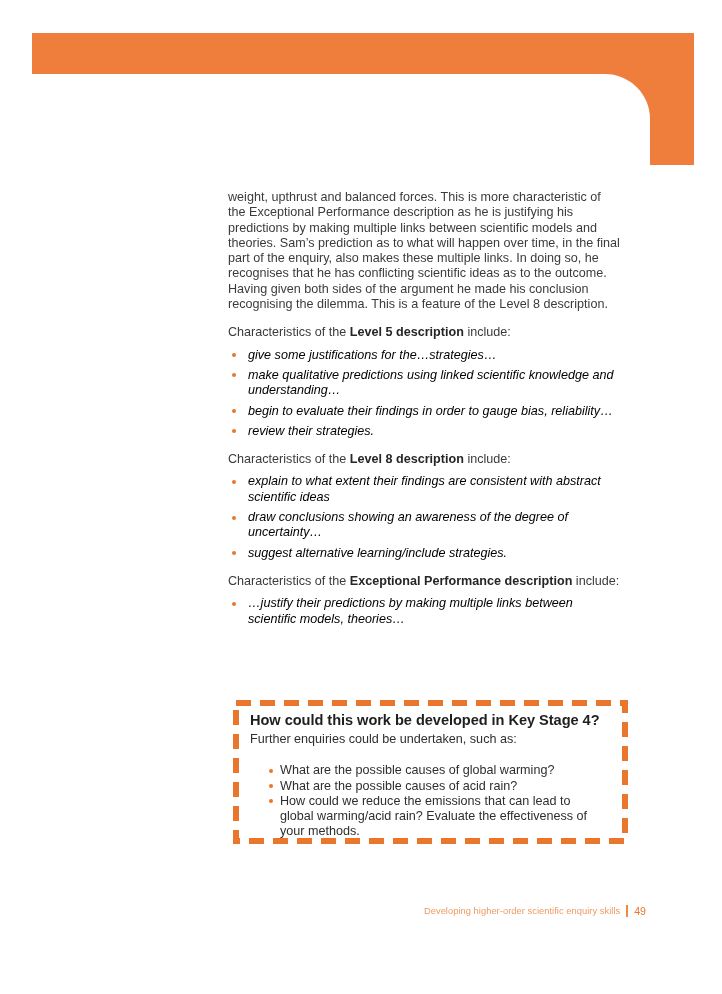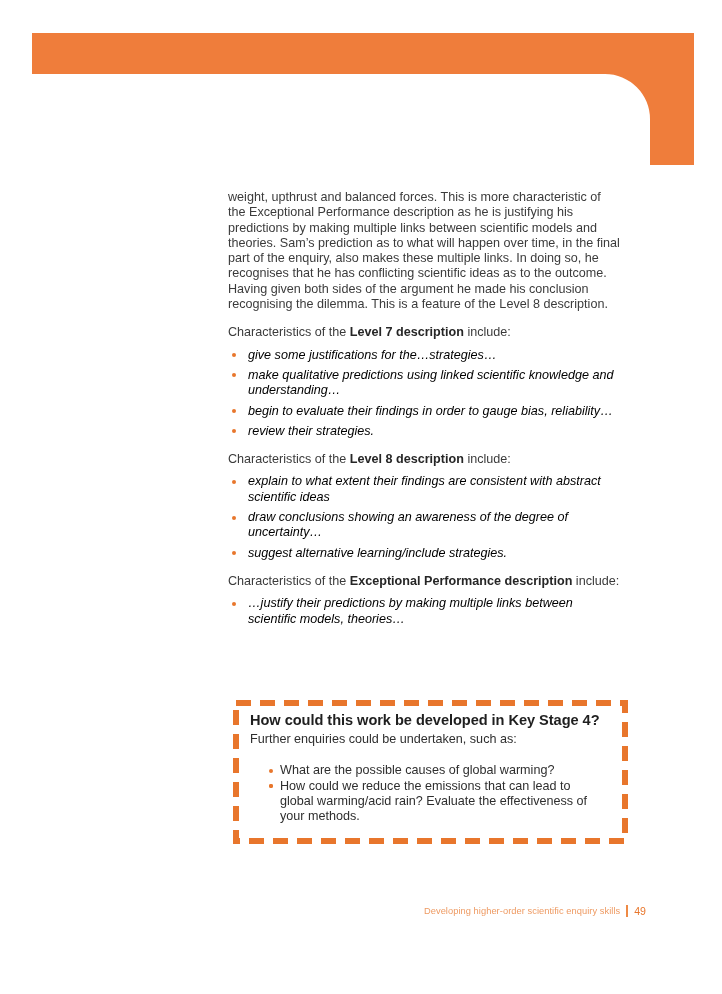--- a/index.html
+++ b/index.html
@@ -182,21 +182,21 @@
   <svg width="722" height="180" viewBox="0 0 722 180" xmlns="http://www.w3.org/2000/svg">
     <path d="M32 33 L694 33 L694 165 L650 165 L650 119 A45 45 0 0 0 605 74 L32 74 Z" fill="#EF7D3B"></path>
   </svg>
 </div>
 
 <div class="content">
 
   <p class="body-para lead">weight, upthrust and balanced forces. This is more characteristic of the Exceptional Performance description as he is justifying his predictions by making multiple links between scientific models and theories. Sam’s prediction as to what will happen over time, in the final part of the enquiry, also makes these multiple links. In doing so, he recognises that he has conflicting scientific ideas as to the outcome. Having given both sides of the argument he made his conclusion recognising the dilemma. This is a feature of the Level 8 description.</p>
 
   <p class="body-para char-intro">
-    <span>Characteristics of the </span><b>Level 7 description</b><span> include:</span>
+    <span>Characteristics of the </span><b>Level 5 description</b><span> include:</span>
   </p>
   <ul class="char-list">
     <li>
       <span class="dot"></span>
       <span>give some justifications for the…strategies…</span>
     </li>
     <li>
       <span class="dot"></span>
       <span>make qualitative predictions using linked scientific knowledge and understanding…</span>
     </li>
@@ -247,20 +247,21 @@
 
   <h2>How could this work be developed in Key Stage 4?</h2>
   <p class="callout-intro">Further enquiries could be undertaken, such as:</p>
   <ul class="callout-list">
     <li>
       <span class="dot"></span>
       <span>What are the possible causes of global warming?</span>
     </li>
     <li>
       <span class="dot"></span>
+      <span>What are the possible causes of acid rain?</span>
     </li>
     <li>
       <span class="dot"></span>
       <span>How could we reduce the emissions that can lead to global warming/acid rain? Evaluate the effectiveness of your methods.</span>
     </li>
   </ul>
 </div>
 
 <div class="footer">
   <span class="footer-text">Developing higher-order scientific enquiry skills</span>

